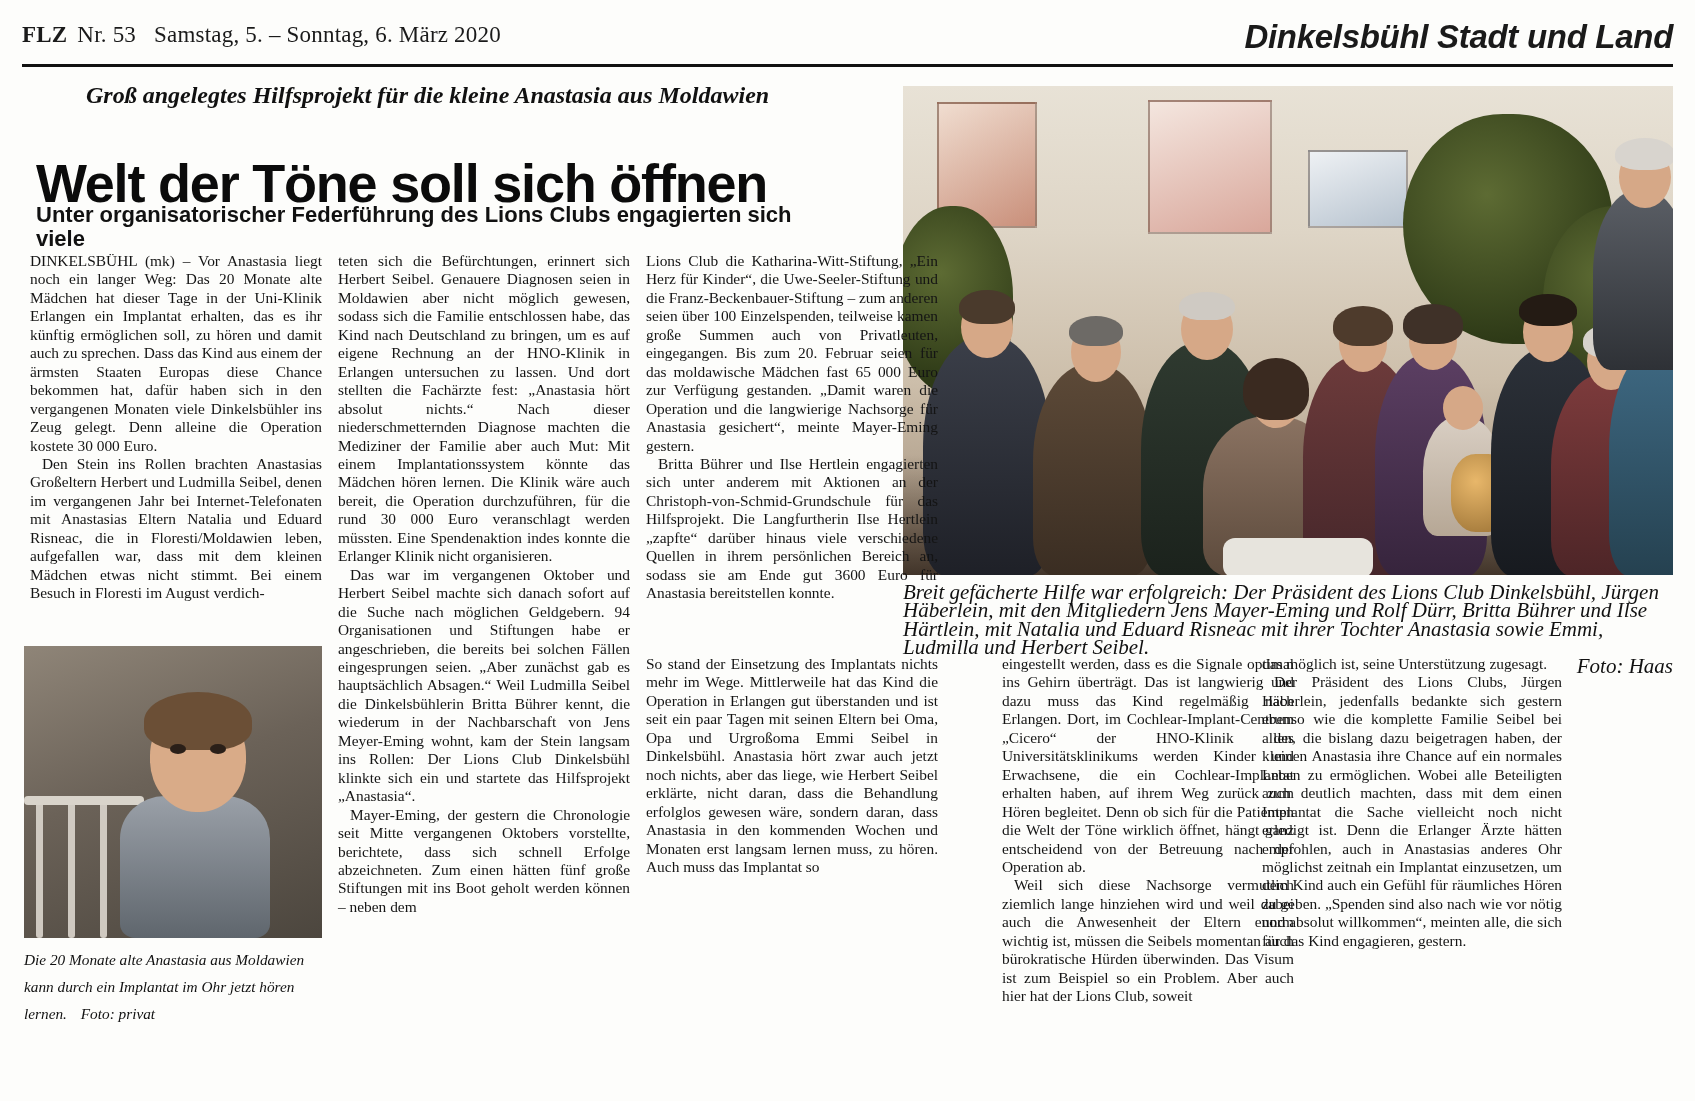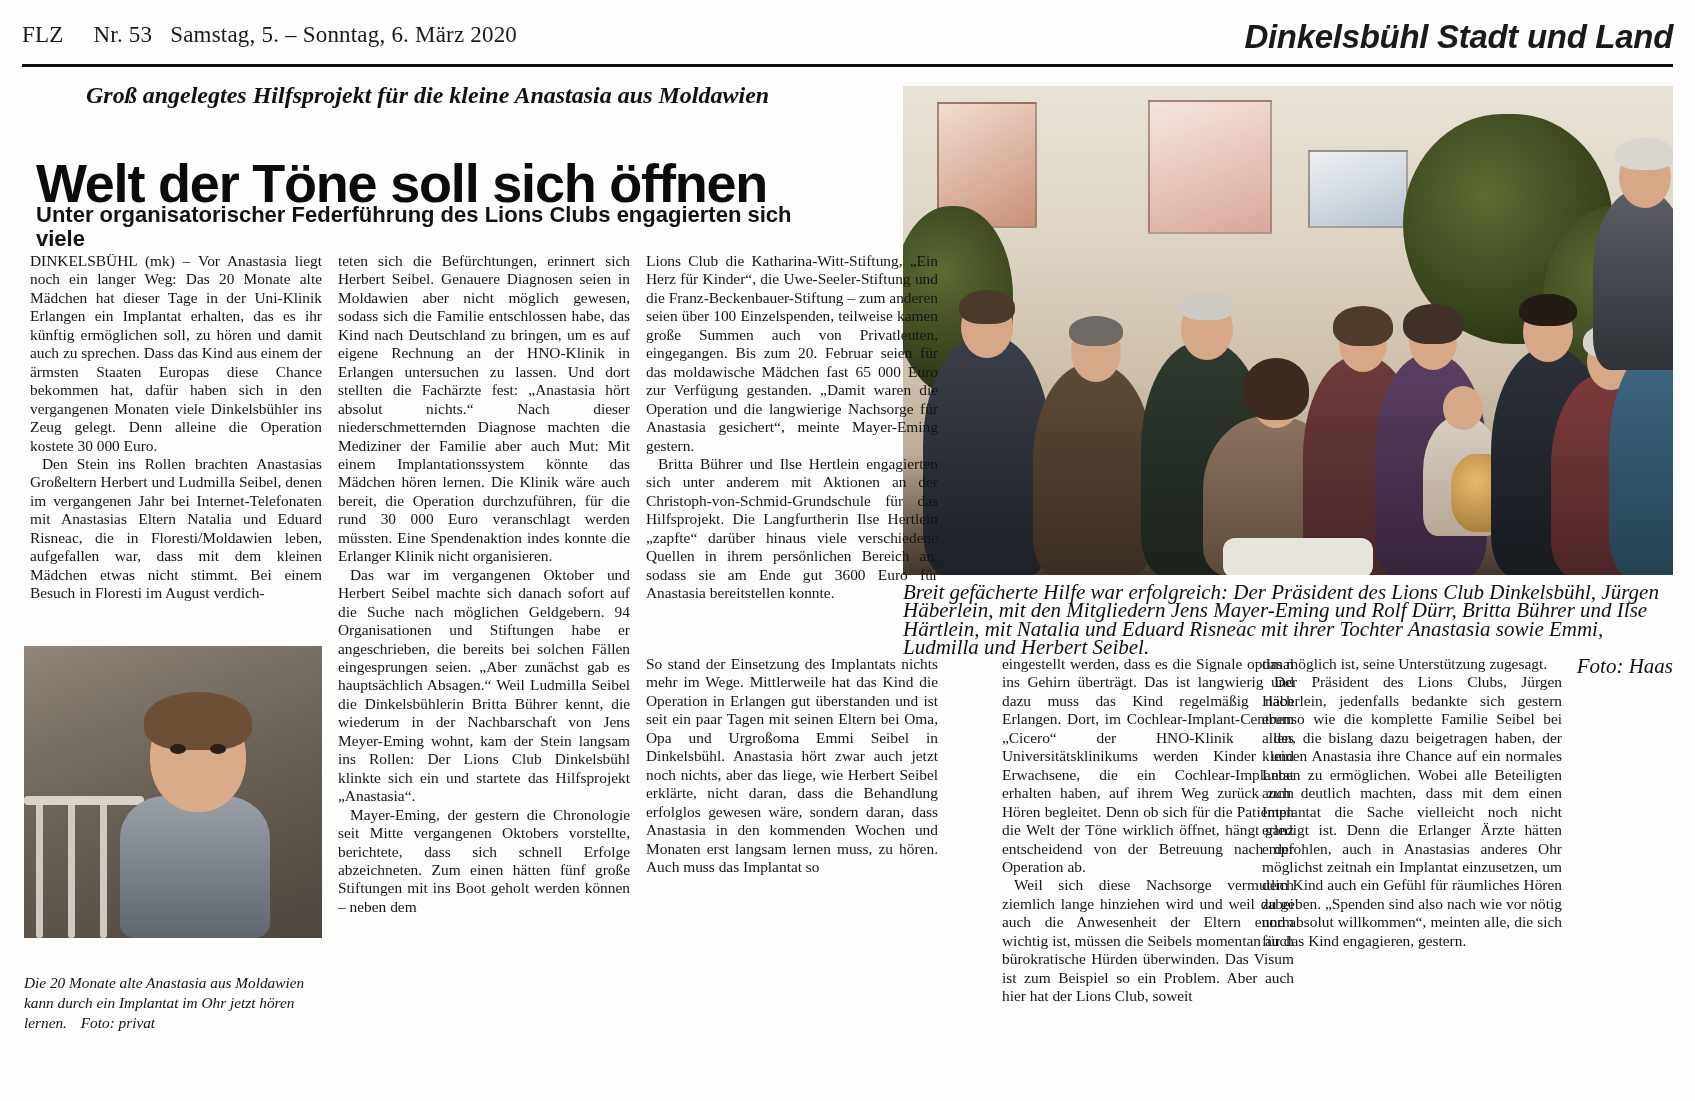--- a/index.html
+++ b/index.html
@@ -35,22 +35,22 @@
   .masthead-left {
     position: absolute;
     left: 0;
     top: 4px;
     font-family: "Liberation Serif", serif;
     font-size: 23px;
     letter-spacing: 0.2px;
     white-space: nowrap;
   }
   .masthead-left .issue-flz {
-    font-weight: normal;
-    margin-right: 30px;
+    font-weight: bold;
+    margin-right: 10px;
   }
   .masthead-left .issue-nr {
     margin-right: 18px;
     margin-top: 37px;
   }
   .masthead-right {
     position: absolute;
     right: 0;
     top: 0;
     font-family: "Liberation Sans", sans-serif;
@@ -183,23 +183,22 @@
     opacity: 0.92;
   }
   .caption-bottom {
     position: absolute;
     left: 24px;
     top: 946px;
     width: 298px;
     font-family: "Liberation Serif", serif;
     font-style: italic;
     font-size: 15.3px;
-    line-height: 20px;
+    line-height: 27px;
     color: #111;
-    margin-top: 27px;
   }
 
   
   .col {
     position: absolute;
     font-family: "Liberation Serif", serif;
     font-size: 15.4px;
     line-height: 18.45px;
     text-align: justify;
     color: #141414;

